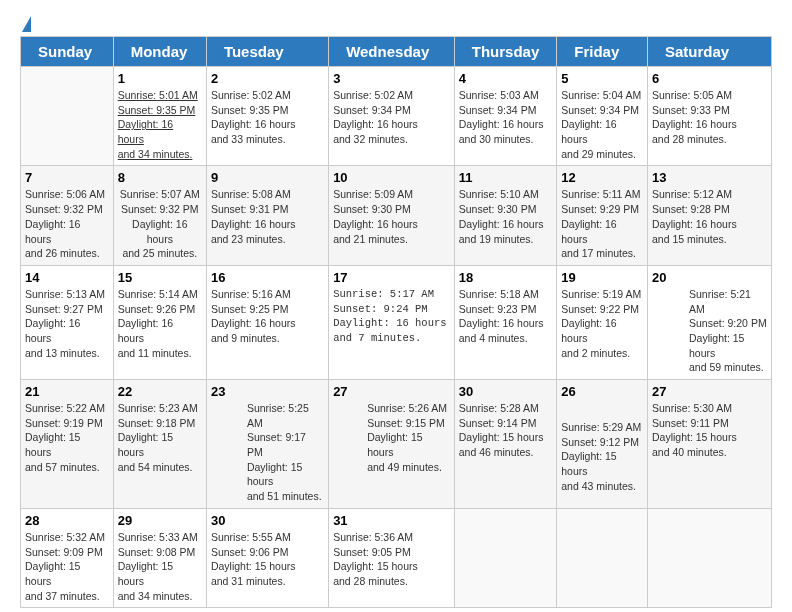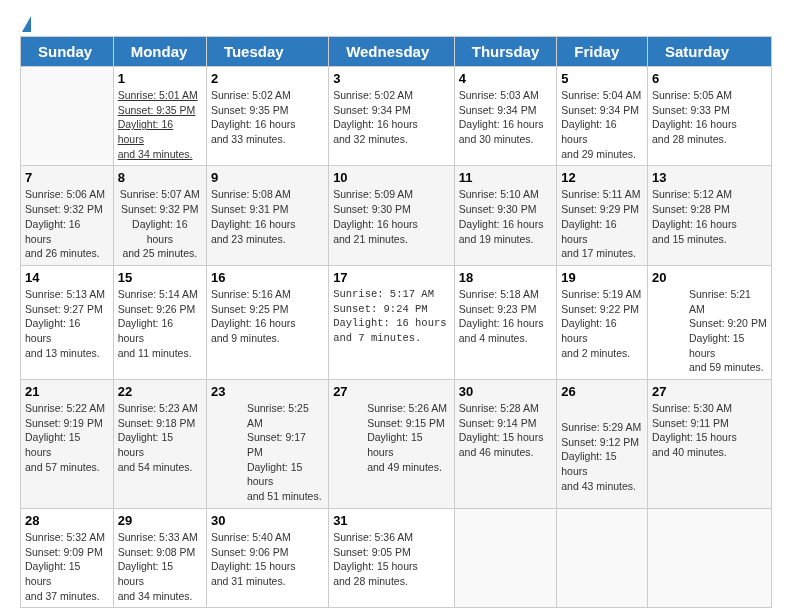--- a/index.html
+++ b/index.html
@@ -312,21 +312,21 @@
         </td>
         <td>
           <span class="day-number">29</span>
           <div class="day-info" style="white-space: pre-line;">Sunrise: 5:33 AM
 Sunset: 9:08 PM
 Daylight: 15 hours
 and 34 minutes.</div>
         </td>
         <td>
           <span class="day-number">30</span>
-          <div class="day-info" style="white-space: pre-line;">Sunrise: 5:40 AM
+          <div class="day-info" style="white-space: pre-line;">Sunrise: 5:55 AM
 Sunset: 9:06 PM
 Daylight: 15 hours
 and 31 minutes.</div>
         </td>
         <td>
           <span class="day-number">31</span>
           <div class="day-info" style="white-space: pre-line;">Sunrise: 5:36 AM
 Sunset: 9:05 PM
 Daylight: 15 hours
 and 28 minutes.</div>

